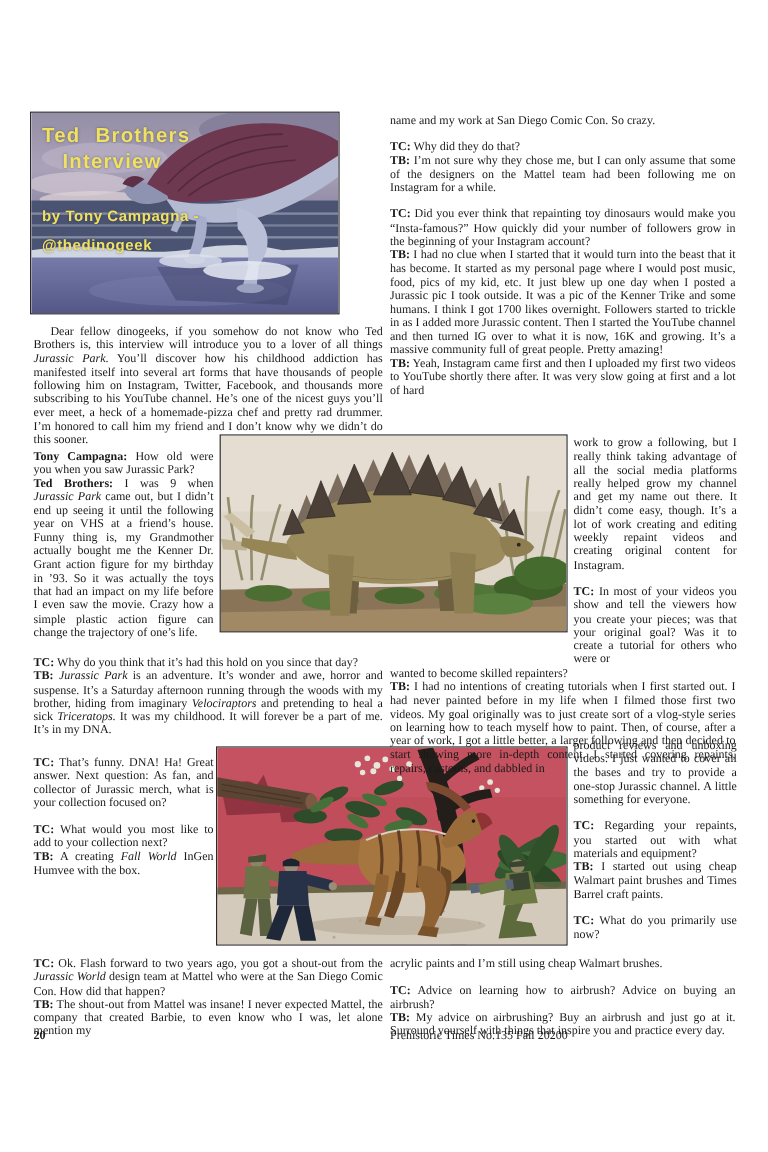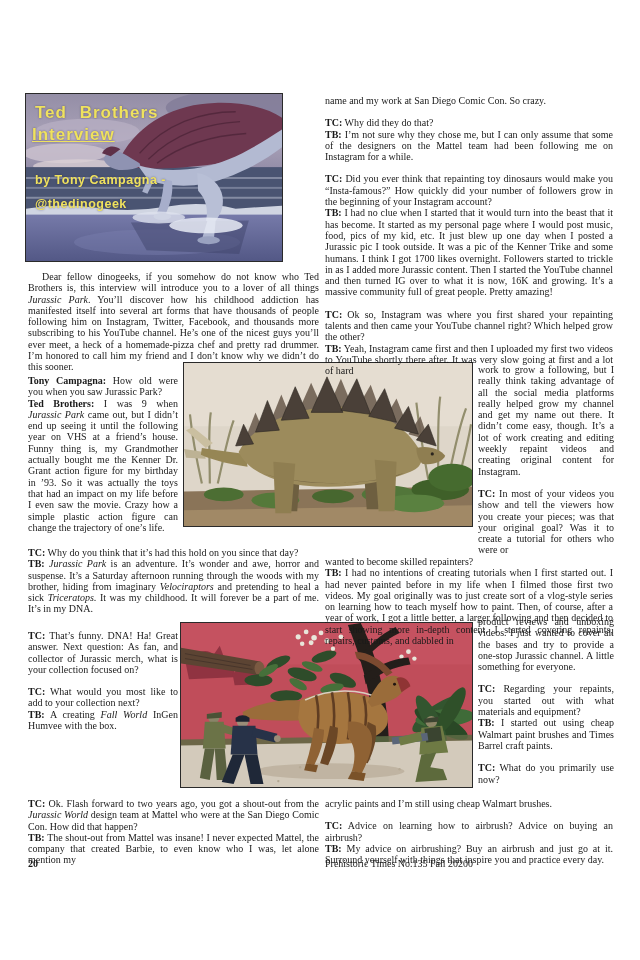--- a/index.html
+++ b/index.html
@@ -62,21 +62,21 @@
         <path d="M196,80 C211,82 223,92 225,104 C227,116 221,124 215,131 L206,128 C209,118 206,106 197,98 Z" fill="#b8bfd6"></path>
         <path d="M208,127 L217,129 L215,147 L202,145 Z" fill="#aeb5cf"></path>
         <ellipse cx="209" cy="148" rx="13" ry="4" fill="#9aa2c0"></ellipse>
         <path d="M158,86 L167,88 C169,100 165,112 159,123 L150,120 C155,110 157,98 158,86 Z" fill="#a7aecb"></path>
         <ellipse cx="156" cy="124" rx="10" ry="3.5" fill="#98a0be"></ellipse>
         <ellipse cx="206" cy="133" rx="42" ry="8" fill="#e8ebf4" opacity="0.85"></ellipse>
         <ellipse cx="152" cy="125" rx="30" ry="6" fill="#dde1ee" opacity="0.8"></ellipse>
       </g>
     </svg>
     <div class="overlay title-line" style="left: 9px; top: 9px; color: rgb(239, 226, 94);">Ted  Brothers</div>
-    <div class="overlay title-line" style="left: 6px; top: 31px; color: rgb(239, 226, 94); text-decoration: underline;">Interview</div>
+    <div class="overlay title-line" style="left: 26px; top: 31px; color: rgb(239, 226, 94);">Interview</div>
     <div class="overlay byline-line" style="left: 9px; top: 79px; color: rgb(239, 226, 94);">by Tony Campagna -</div>
     <div class="overlay byline-line" style="left: 9px; top: 103px; color: rgb(239, 226, 94);">@thedinogeek</div>
   </div>
 
   <div class="photo" style="left:183px;top:362px;width:290px;height:165px;">
     <svg viewBox="0 0 290 165" preserveAspectRatio="none">
       <rect width="290" height="165" fill="#ded6c9"></rect>
       <rect width="290" height="64" fill="#e5ddd1"></rect>
       <g stroke="#8a8663" stroke-width="2.2" fill="none" opacity="0.9">
         <path d="M18,122 C12,95 8,72 6,52"></path>
@@ -273,21 +273,20 @@
       <p><b>TC:</b><span> Ok. Flash forward to two years ago, you got a shout-out from the </span><i>Jurassic World</i><span> design team at Mattel who were at the San Diego Comic Con. How did that happen?</span></p>
       <p><b>TB:</b><span> The shout-out from Mattel was insane! I never expected Mattel, the company that created Barbie, to even know who I was, let alone mention my</span></p>
     </div>
 
   <div class="tblock" style="left:325px;top:95px;width:288px;">
       <p><span>name and my work at San Diego Comic Con. So crazy.</span></p>
       <p class="gap"><b>TC:</b><span> Why did they do that?</span></p>
       <p><b>TB:</b><span> I’m not sure why they chose me, but I can only assume that some of the designers on the Mattel team had been following me on Instagram for a while.</span></p>
       <p class="gap"><b>TC:</b><span> Did you ever think that repainting toy dinosaurs would make you “Insta-famous?” How quickly did your number of followers grow in the beginning of your Instagram account?</span></p>
       <p><b>TB:</b><span> I had no clue when I started that it would turn into the beast that it has become. It started as my personal page where I would post music, food, pics of my kid, etc. It just blew up one day when I posted a Jurassic pic I took outside. It was a pic of the Kenner Trike and some humans. I think I got 1700 likes overnight. Followers started to trickle in as I added more Jurassic content. Then I started the YouTube channel and then turned IG over to what it is now, 16K and growing. It’s a massive community full of great people. Pretty amazing!</span></p>
-      <p class="gap"><b>TC:</b><span> Ok so, Instagram was where you first shared your repainting talents and then came your YouTube channel right? Which helped grow the other?</span></p>
       <p><b>TB:</b><span> Yeah, Instagram came first and then I uploaded my first two videos to YouTube shortly there after. It was very slow going at first and a lot of hard</span></p>
     </div>
 
   <div class="tblock" style="left:478px;top:364px;width:136px;">
       <p><span>work to grow a following, but I really think taking advantage of all the social media platforms really helped grow my channel and get my name out there. It didn’t come easy, though. It’s a lot of work creating and editing weekly repaint videos and creating original content for Instagram.</span></p>
       <p class="gap"><b>TC:</b><span> In most of your videos you show and tell the viewers how you create your pieces; was that your original goal? Was it to create a tutorial for others who were or</span></p>
     </div>
 
   <div class="tblock" style="left:325px;top:556px;width:288px;">
       <p><span>wanted to become skilled repainters?</span></p>

